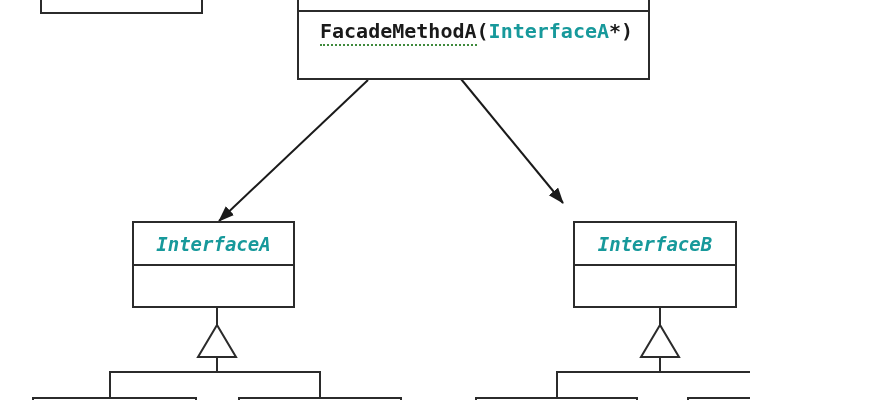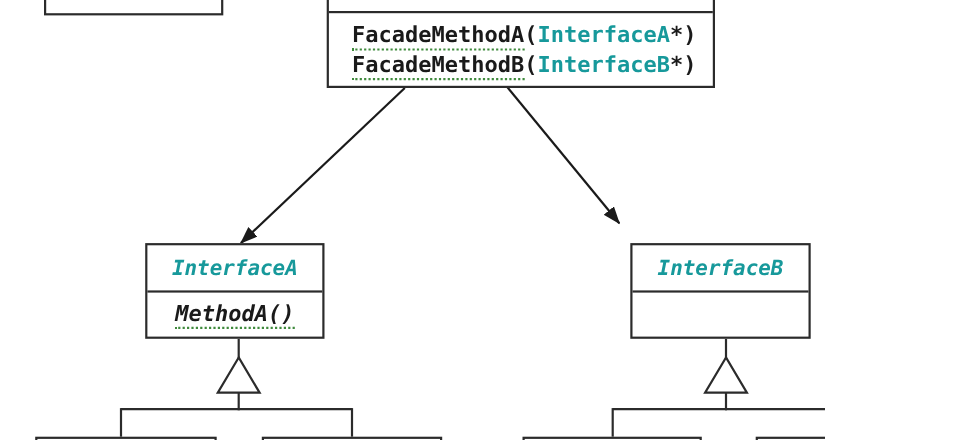--- a/index.html
+++ b/index.html
@@ -83,29 +83,25 @@
   </svg>
 
   <div id="partial-box" class="box">
     
   </div>
 
   <div id="facade-box" class="box">
     <div id="facade-name"></div>
     <div id="facade-methods">
       <div class="fm-line"><span class="u">FacadeMethodA</span><span>(</span><span class="teal">InterfaceA</span><span>*)</span></div>
-      <div class="fm-line"><span class="u">FacadeMethodB</span><span>(</span><span class="teal">InterfaceB</span><span>*)</span></div>
     </div>
   </div>
 
   <div id="iface-a" class="box iface">
     <div class="iface-title">InterfaceA</div>
-    <div class="iface-method">
-      <span class="u">MethodA()</span>
-    </div>
   </div>
 
   <div id="iface-b" class="box iface">
     <div class="iface-title">InterfaceB</div>
   </div>
 
   <div id="sub-1" class="box subclass"></div>
   <div id="sub-2" class="box subclass"></div>
   <div id="sub-3" class="box subclass"></div>
   <div id="sub-4" class="box subclass"></div>

